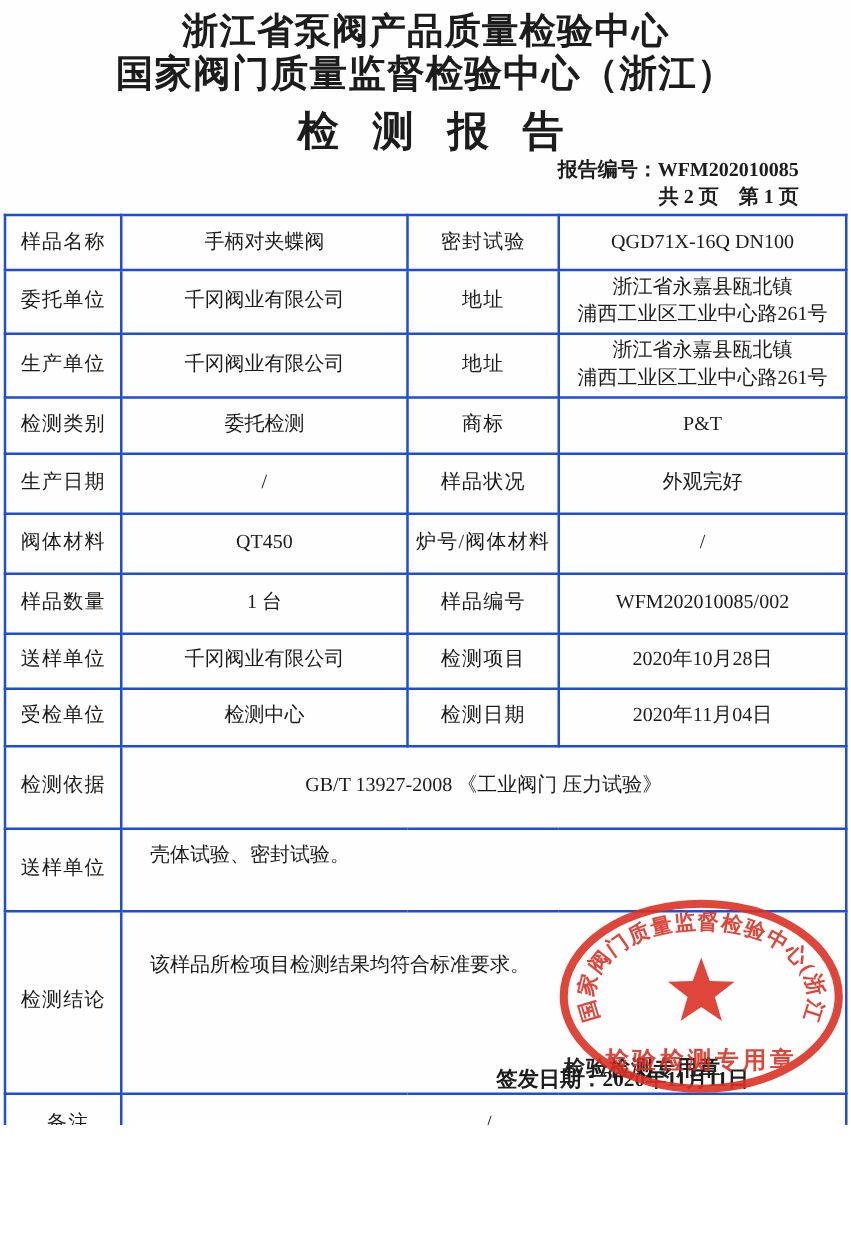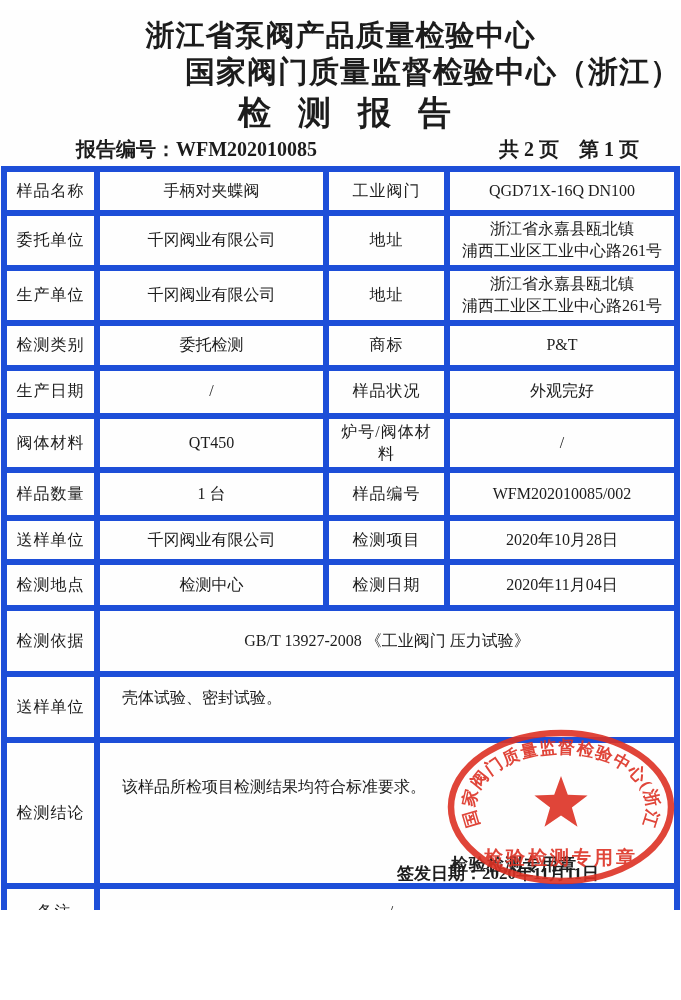--- a/index.html
+++ b/index.html
@@ -1,33 +1,33 @@
 <!DOCTYPE html>
 <html style="--stamp-color: #dd3124;"><head>
 <meta charset="utf-8">
 <style>
   * { margin:0; padding:0; box-sizing:border-box; }
   html,body { background:#ffffff; }
   .page {
     position:relative; width:681px; height:900px; background:#fefefe;
-    font-family:"Liberation Serif", serif; color:#1c1c1c; overflow:hidden;margin-top:10px;
+    font-family:"Liberation Serif", serif; color:#1c1c1c; overflow:hidden;
   }
   
   .hdr { text-align:center; padding-top:8px; }
   .org1 { font-size:29px; font-weight:700; letter-spacing:1px;
           font-family:"Liberation Sans", sans-serif; line-height:34px; }
   .org2 { font-size:30px; font-weight:700; letter-spacing:1px; margin-top:2px;
-          font-family:Liberation Serif, serif; line-height:36px;text-align:right; }
+          font-family:Liberation Mono, monospace; line-height:36px; }
   .doc-title { font-size:33px; font-weight:700; margin-top:7px; line-height:38px;
-          font-family:Liberation Mono, monospace; letter-spacing:27px; padding-left:35px; }
+          font-family:Liberation Serif, serif; letter-spacing:27px; padding-left:35px; }
   .meta { display:flex; justify-content:space-between; align-items:flex-end;
-          padding:1px 42px 3px 76px; font-size:20px; font-weight:600; }
+          padding:1px 42px 3px 76px; font-size:16px; font-weight:600;flex-direction:column; }
   
   table { border-collapse:collapse; table-layout:fixed; width:673px; margin:0 auto; }
-  td { border:6px solid #1d4ed8; font-size:16px; text-align:center;
+  td { border:2px solid #1d4ed8; font-size:16px; text-align:center;
        vertical-align:middle; padding:2px 4px; white-space:pre-line; line-height:1.4; }
   tr.last td { border-bottom:3px solid #222;padding-left:12px; }
   td.tl { text-align:left; vertical-align:top; padding:10px 22px;font-family:Liberation Serif, serif; }
   td.lab { letter-spacing:1px; }
   
   .stamp { position:absolute; left:444px; top:716px; width:234px; height:162px;
            z-index:3; opacity:.9; }
   .stamp-shadow { position:absolute; left:451px; top:843px; font-size:17px;
            letter-spacing:1px; color:#222; z-index:2; font-weight:600; }
   .sign-date { position:absolute; left:397px; top:852px; font-size:17px;
@@ -62,21 +62,21 @@
     <colgroup>
         <col style="width:93px">
         <col style="width:229px">
         <col style="width:121px">
         <col style="width:230px">
       </colgroup>
     <tbody>
         <tr style="height:44px">
       <td class="lab">样品名称</td>
       <td>手柄对夹蝶阀</td>
-      <td class="lab">工业阀门</td>
+      <td class="lab">密封试验</td>
       <td>QGD71X-16Q DN100</td>
     </tr>
     <tr style="height:50px">
       <td class="lab">委托单位</td>
       <td>千冈阀业有限公司</td>
       <td class="lab">地址</td>
       <td>浙江省永嘉县瓯北镇
 浦西工业区工业中心路261号</td>
     </tr>
     <tr style="height:50px">
@@ -110,21 +110,21 @@
       <td class="lab">样品编号</td>
       <td>WFM202010085/002</td>
     </tr>
     <tr style="height:44px">
       <td class="lab">送样单位</td>
       <td>千冈阀业有限公司</td>
       <td class="lab">检测项目</td>
       <td>2020年10月28日</td>
     </tr>
     <tr style="height:46px">
-      <td class="lab">检测地点</td>
+      <td class="lab">受检单位</td>
       <td>检测中心</td>
       <td class="lab">检测日期</td>
       <td>2020年11月04日</td>
     </tr>
     <tr style="height:66px">
       <td class="lab">检测依据</td>
       <td colspan="3">GB/T 13927-2008 《工业阀门 压力试验》</td>
     </tr>
     <tr style="height:66px">
       <td class="lab">送样单位</td>

